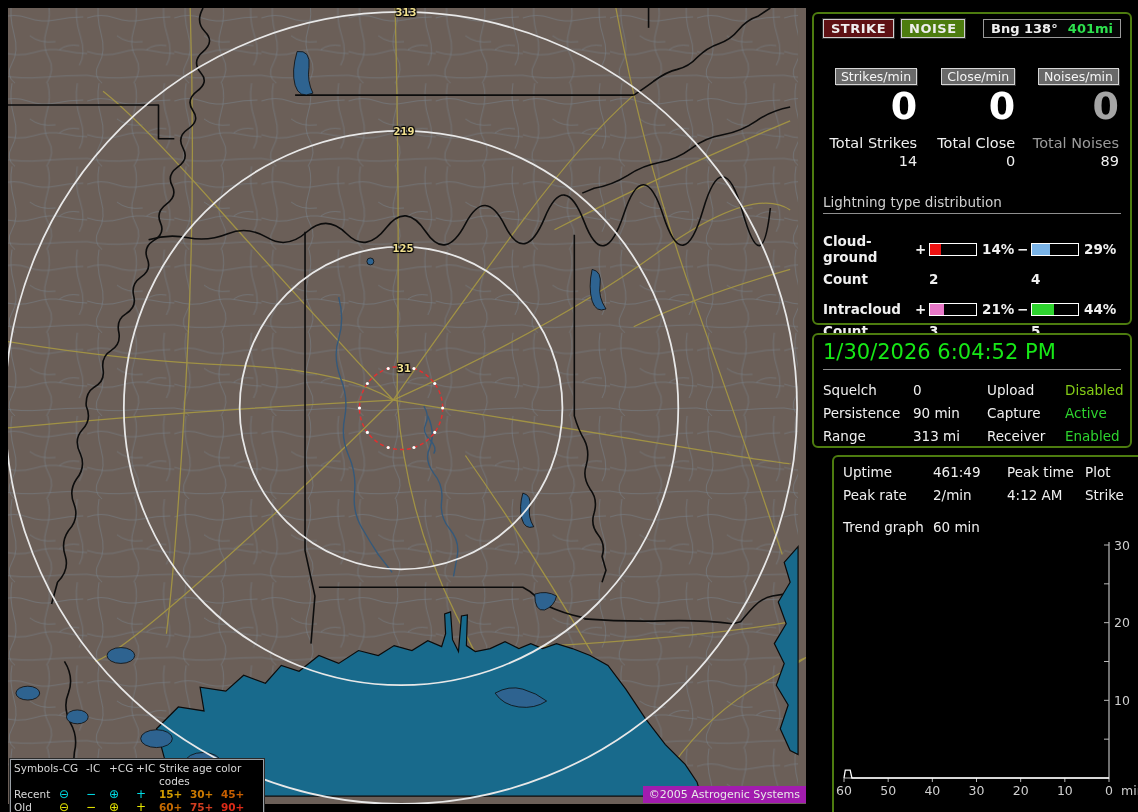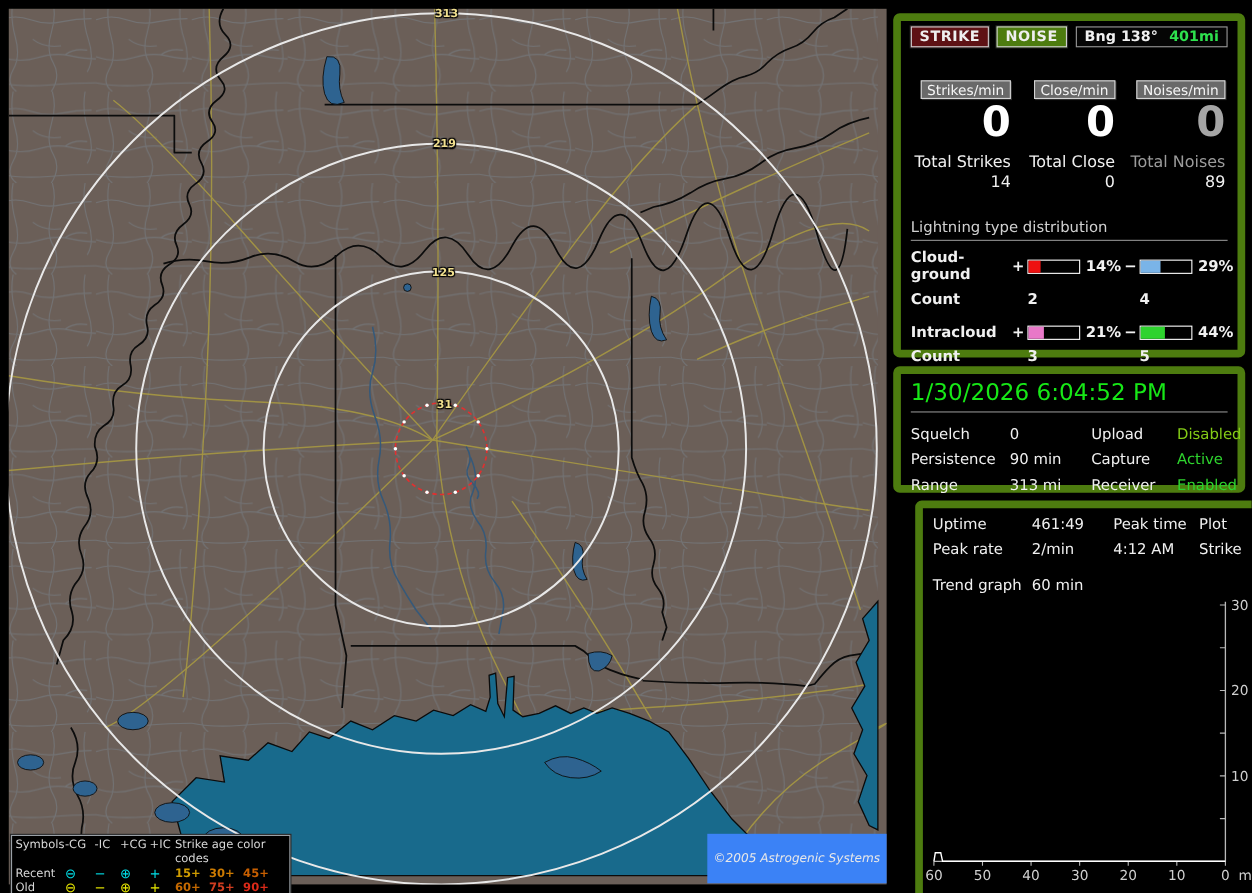--- a/index.html
+++ b/index.html
@@ -13,33 +13,33 @@
   .road{stroke:var(--road,#a39543);stroke-width:1.3;fill:none;opacity:.95;}
   .stateline{stroke:#0c0c0c;stroke-width:1.6;fill:none;stroke-linejoin:round;}
   .water{fill:var(--water,#186a8c);stroke:#0b0b0b;stroke-width:1.2;}
   .lake{fill:#2e6390;stroke:#0b0b0b;stroke-width:.8;}
   .river{stroke:#35597a;stroke-width:1.4;fill:none;}
   .ring{stroke:var(--ring,#e8e8e8);stroke-width:1.8;fill:none;}
   .redring{stroke:var(--range-ring-red,#e03030);stroke-width:1.5;fill:none;stroke-dasharray:4 3;}
   .ringdot{fill:#fff;}
   .ring-label{position:absolute;transform:translateX(-50%);font-size:10px;font-weight:bold;
       color:var(--label-yellow,#f0df8e);text-shadow:1px 1px 1px #000,-1px -1px 1px #000,1px -1px 1px #000,-1px 1px 1px #000;}
-  #map-copyright{position:absolute;right:0;bottom:1px;background:#3b82f6;color:#e8e8e8;
-      font-size:11px;padding:16px 6px;font-style:italic;}
+  #map-copyright{position:absolute;right:0;bottom:1px;background:#a21caf;color:#e8e8e8;
+      font-size:11px;padding:2px 6px;}
   
   #legend{position:absolute;left:2px;top:751px;width:246px;background:#000;
       border:1px solid #9aa0a6;box-shadow:0 0 0 1px #2a2a2a;font-size:10.5px;color:#d8d8d8;
       padding:2px 3px;}
   .lg-grid{display:grid;grid-template-columns:45px 27px 23px 27px 23px 31px 31px 30px;line-height:13px;}
   .lg-age-header{grid-column:6 / span 3;}
   .lg-sym{font-size:12px;line-height:13px;}
   .lg-age{font-weight:bold;}
 
   
-  .panel{position:absolute;left:812px;width:320px;background:#000;border:7px solid #4d7c0f;
+  .panel{position:absolute;left:812px;width:320px;background:#000;border:2px solid #4d7c0f;
       border-radius:6px;box-sizing:border-box;}
   #panel-a{top:12px;height:313px;padding:4px 9px;}
   #panel-b{top:333px;height:115px;padding:5px 9px;}
   #panel-c{top:455px;height:444px;padding:7px 9px;margin-left:20px;}
 
   .toolbar{display:flex;gap:7px;align-items:center;margin-top:1px;}
   .tbtn{font-size:13px;font-weight:bold;letter-spacing:.5px;padding:1px 7px;
       border:1px solid #cfcfcf;box-shadow:0 0 0 1px #2a2a2a;color:#efefef;cursor:default;}
   #strike-btn{background:#5e1114;}
   #noise-btn{background:#4d7c0f;}
@@ -54,21 +54,21 @@
       box-shadow:1px 1px 0 #2e2e2e;font-size:12.5px;padding:0 5px;color:#f5f5f5;}
   .czero{font-size:38px;font-weight:bold;line-height:42px;color:#fff;}
   .ctotal-label{font-size:14.5px;margin-top:8px;}
   .ctotal-val{font-size:14.5px;margin-top:2px;}
   .dim{color:#a5a5a5;}
   .dimmer{color:#9b9b9b;}
 
   .dist-title{margin-top:25px;font-size:13.5px;color:#d0d0d0;border-bottom:1px solid #8f8f8f;
       padding-bottom:3px;}
   .dist-row{display:grid;grid-template-columns:92px 14px 48px 40px 14px 48px 1fr;
-      align-items:center;font-size:13.5px;font-weight:bold;margin-top:7px;}
+      align-items:center;font-size:13.5px;font-weight:bold;margin-top:19px;}
   .dist-count{margin-top:6px;}
   .bar{height:11px;border:1px solid #fff;background:#000;}
   .bar-fill{display:block;height:100%;width:0;}
   .pct{padding-left:5px;}
 
   #clock{font-size:21px;font-weight:normal;color:var(--clock-green,#17e817);}
   .sep{border:none;border-top:1px solid #8f8f8f;margin:5px 0 12px 0;}
   .kv-grid{display:grid;grid-template-columns:90px 74px 78px 1fr;row-gap:7px;font-size:13.5px;}
 
   #trend-svg{position:absolute;left:0;top:80px;}

